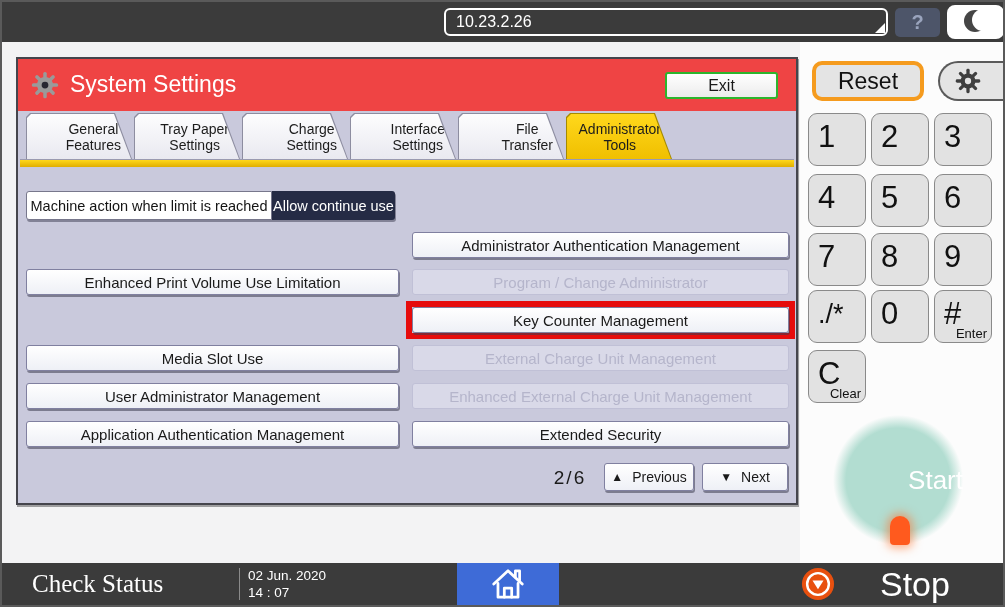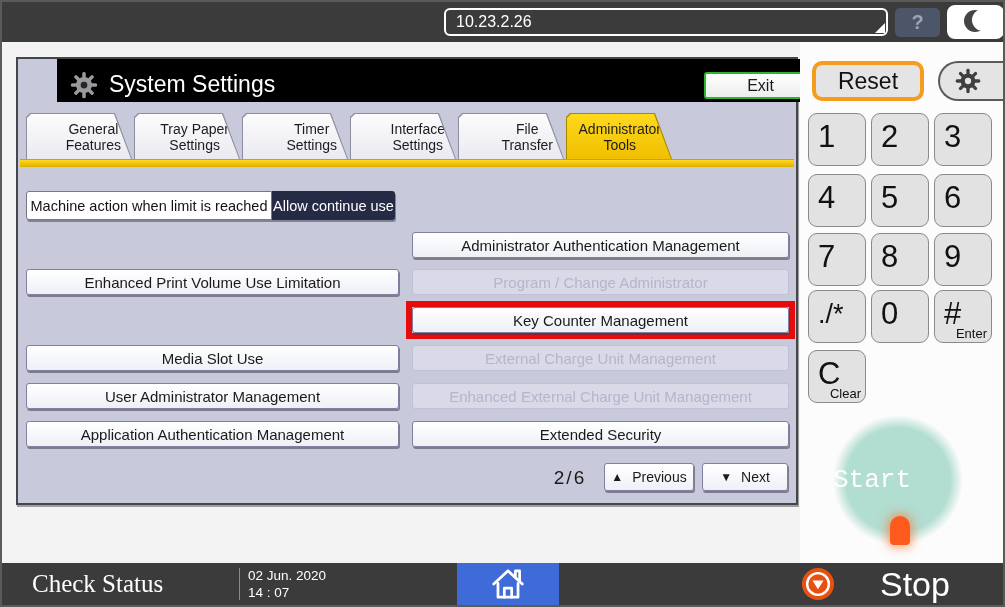--- a/index.html
+++ b/index.html
@@ -30,21 +30,21 @@
   }
   .moon-glyph { position:relative; width:24px; height:24px; overflow:hidden; }
   .moon-glyph::before { content:""; position:absolute; left:0; top:0; width:22px; height:22px; border-radius:50%; background:#454545; }
   .moon-glyph::after  { content:""; position:absolute; left:8px; top:-1px; width:22px; height:22px; border-radius:50%; background:#fff; }
 
   
   .panel {
     position:absolute; left:14px; top:55px; width:782px; height:448px;
     background:#c9c9dc; border:2px solid #45454c; box-shadow:1px 2px 0 rgba(0,0,0,.35);
   }
-  .titlebar { position:absolute; left:0; top:0; width:100%; height:43px; background:#000000;margin-left:39px; }
+  .titlebar { position:absolute; left:0; top:0; width:100%; height:52px; background:#ef4444; }
   .titlebar .gear { position:absolute; left:12px; top:11px; }
   .title-text { position:absolute; left:52px; top:12px; color:#fff; font-size:23px; }
   .exit-btn {
     position:absolute; right:18px; top:13px; width:113px; height:27px;
     background:linear-gradient(#ffffff,#ececec); border:2px solid #2db52d; border-radius:3px;
     font-size:16px; color:#1a1a1a; display:flex; align-items:center; justify-content:center;
   }
   
   .tab { position:absolute; top:54px; height:46px; width:106px; }
   .tab .frame, .tab .face {
@@ -112,22 +112,22 @@
   .key {
     position:absolute; width:58px; height:53px; background:#e2e2e2;
     border:1px solid #8a8a8a; border-radius:9px;
     font-size:31px; color:#111; padding:1px 0 0 9px; line-height:44px;
   }
   .key .sub { position:absolute; right:4px; bottom:1px; font-size:13px; line-height:15px; color:#111; }
   .key.kstar { font-size:27px; }
   .start-btn {
     position:absolute; left:33px; top:373px; width:130px; height:130px;
     background:radial-gradient(circle closest-side, #b2ddd1 80%, rgba(178,221,208,0) 100%);
-    display:flex; align-items:center; justify-content:flex-start;
-    color:#fff; font-size:26px;font-family:Liberation Mono, monospace;
+    display:flex; align-items:center; justify-content:flex-end;
+    color:#fff; font-size:26px;
   }
   .start-ind {
     position:absolute; left:90px; top:474px; width:20px; height:29px;
     background:#ff5a1e; border-radius:10px 10px 4px 4px;
     box-shadow:0 0 10px 3px rgba(255,110,40,.55);
   }
 
   
   .bottombar { position:absolute; left:0; bottom:0; width:100%; height:42px; background:#3b3b3b; }
   .check-status { position:absolute; left:30px; top:0; height:42px; display:flex; align-items:center;
@@ -183,21 +183,21 @@
     <div class="tab" style="left:116px">
       <div class="frame"></div>
         <div class="face">
           <div class="lbl">Tray Paper
 Settings</div>
         </div>
     </div>
     <div class="tab" style="left:224px">
       <div class="frame"></div>
         <div class="face">
-          <div class="lbl">Timer
+          <div class="lbl">Charge
 Settings</div>
         </div>
     </div>
     <div class="tab" style="left:332px">
       <div class="frame"></div>
         <div class="face">
           <div class="lbl">Interface
 Settings</div>
         </div>
     </div>

